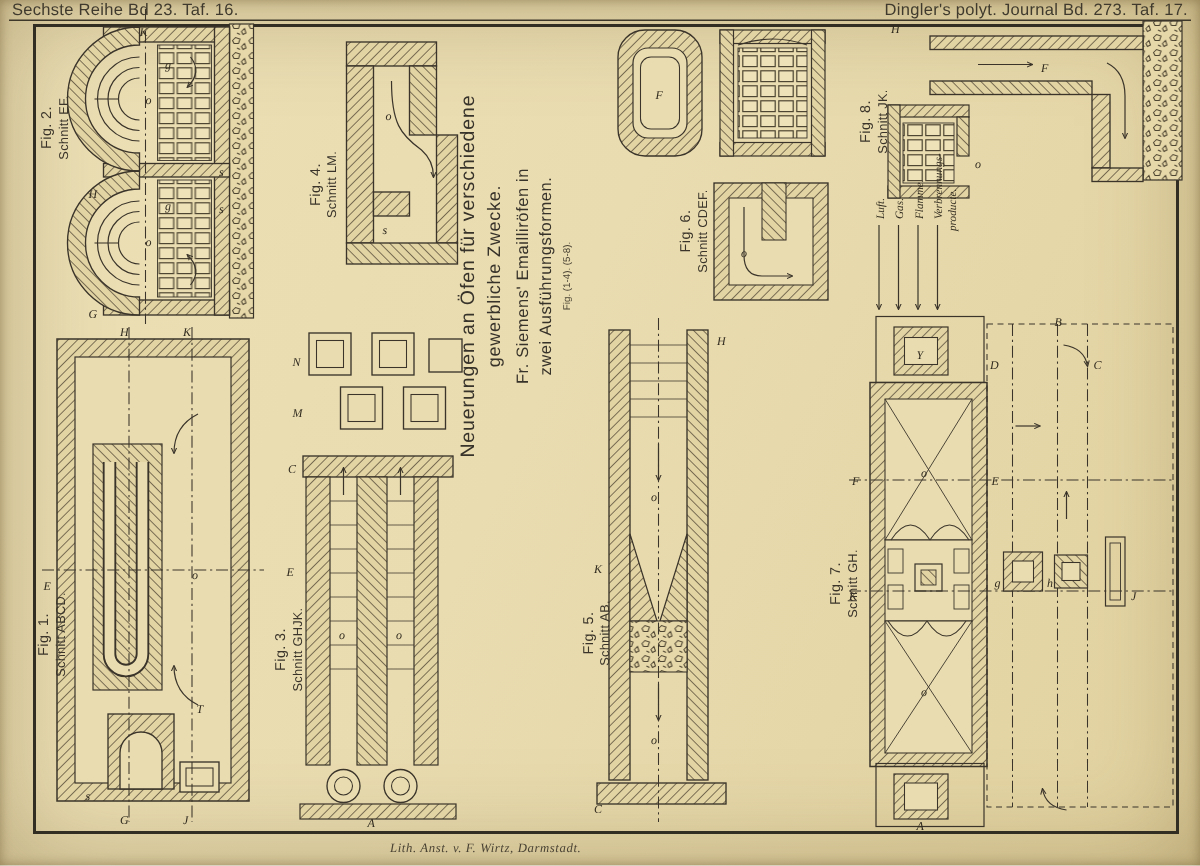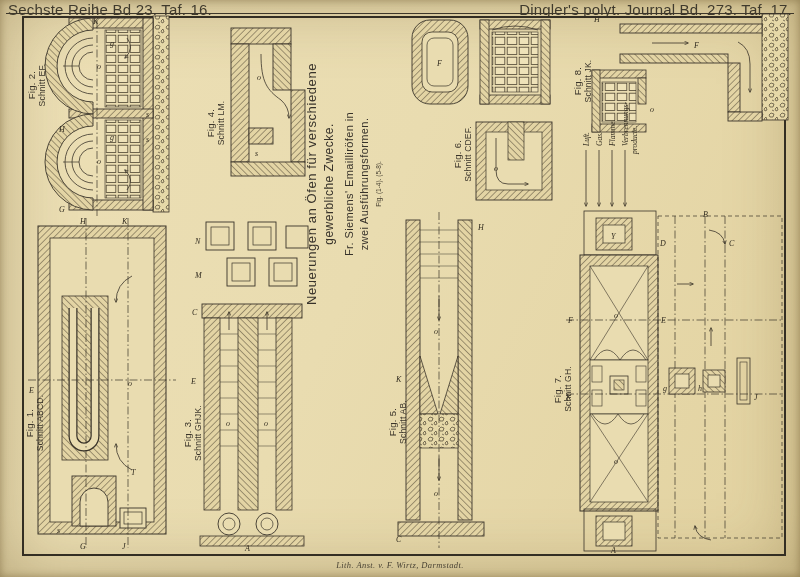--- a/index.html
+++ b/index.html
@@ -3,26 +3,26 @@
 <meta charset="utf-8">
 <style>
   *{margin:0;padding:0;box-sizing:border-box}
   html,body{width:800px;height:577px;overflow:hidden}
   #plate{
     position:relative;width:800px;height:577px;
     background:linear-gradient(115deg,#ecdfb5 0%,#e9dcb0 45%,#e2d2a0 100%);
     box-shadow:inset 0 0 70px rgba(110,88,40,.40), inset 0 0 8px rgba(80,60,20,.45);
     font-family:"Liberation Sans",sans-serif;color:#3a342a;
   }
-  .hdr{position:absolute;top:1px;font-size:15px;letter-spacing:.2px;color:#3f3a2d;white-space:nowrap}
+  .hdr{position:absolute;top:1px;font-size:11px;letter-spacing:.2px;color:#3f3a2d;white-space:nowrap}
   .hdr.left{left:8px}
   .hdr.right{right:8px}
   .hdr-rule{position:absolute;left:6px;right:6px;top:13px;height:1px;background:#3d372a}
   .frame{position:absolute;left:22px;top:16px;width:764px;height:540px;border:2px solid #332e23}
-  .footer{position:absolute;left:260px;top:560px;width:280px;text-align:center;
+  .footer{position:absolute;left:260px;top:560px;width:280px;text-align:left;
           font:italic 8.5px "Liberation Serif",serif;color:#4a4334;letter-spacing:.4px}
   .rot{position:absolute;transform-origin:0 0;transform:rotate(-90deg)}
   .figlabel{text-align:center;line-height:1.18;color:#35302 6;}
   .figlabel .f{font-size:9.5px;letter-spacing:.3px}
   .figlabel .s{font-size:8.5px;letter-spacing:.2px}
   .title{ text-align:center;color:#37322a }
   .t1{font-size:13px;letter-spacing:.6px}
   .t2{font-size:12px;margin-top:3px;letter-spacing:.5px}
   .t3{font-size:11px;margin-top:7px;letter-spacing:.4px}
   .t4{font-size:11px;margin-top:3px;letter-spacing:.4px}

